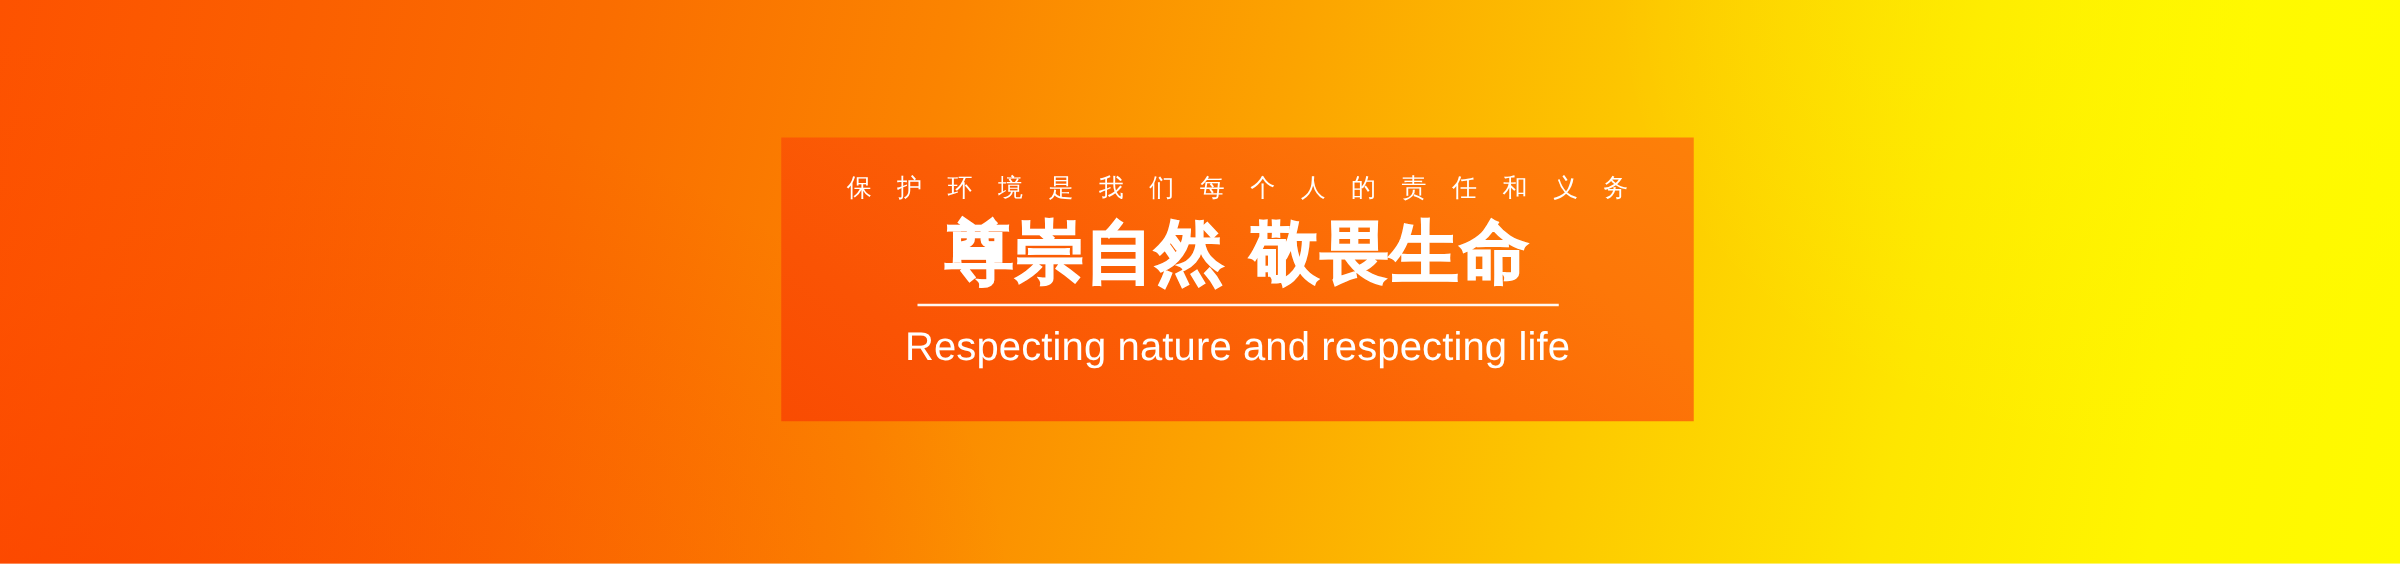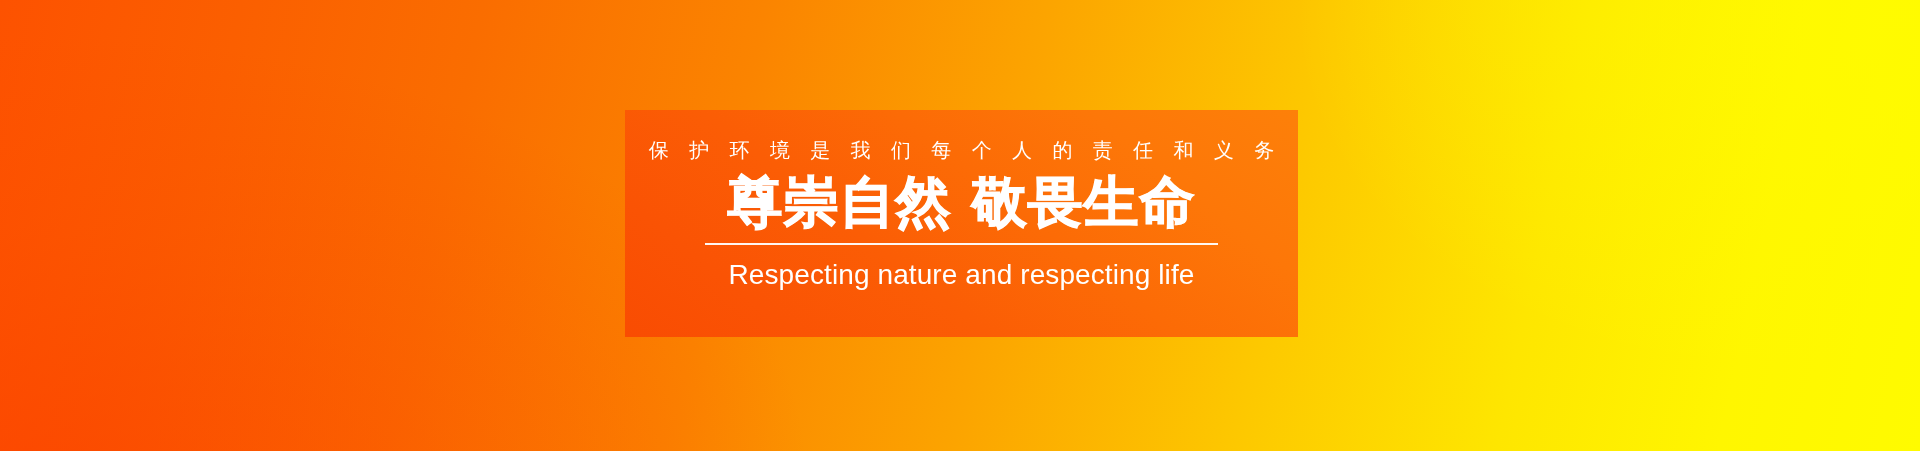--- a/index.html
+++ b/index.html
@@ -62,21 +62,21 @@
         rgba(255, 248, 0, 0.0) 74%
       );
     pointer-events: none;
   }
 
   
   .slogan-panel {
     position: absolute;
     left: 625px;
     top: 110px;
-    width: 673px;
+    width: 730px;
     height: 227px;
     box-sizing: border-box;
     background:
       linear-gradient(
         38deg,
         #F94C02 0%,
         #FA5304 18%,
         #FB5D05 38%,
         #FC6B06 58%,
         #FD7708 78%,
@@ -120,21 +120,21 @@
     width: 513px;
     height: 2px;
     background: #FFFFFF;
     opacity: 0.95;
   }
 
   
   .slogan-subtitle {
     margin-top: 15px;
     color: #FFFFFF;
-    font-size: 28px;
+    font-size: 32px;
     line-height: 1.1;
     font-weight: 400;
     letter-spacing: 0.1px;
     white-space: nowrap;
     font-family: "Liberation Sans", "DejaVu Sans", sans-serif;
   }
 </style>
 </head>
 <body>
 

